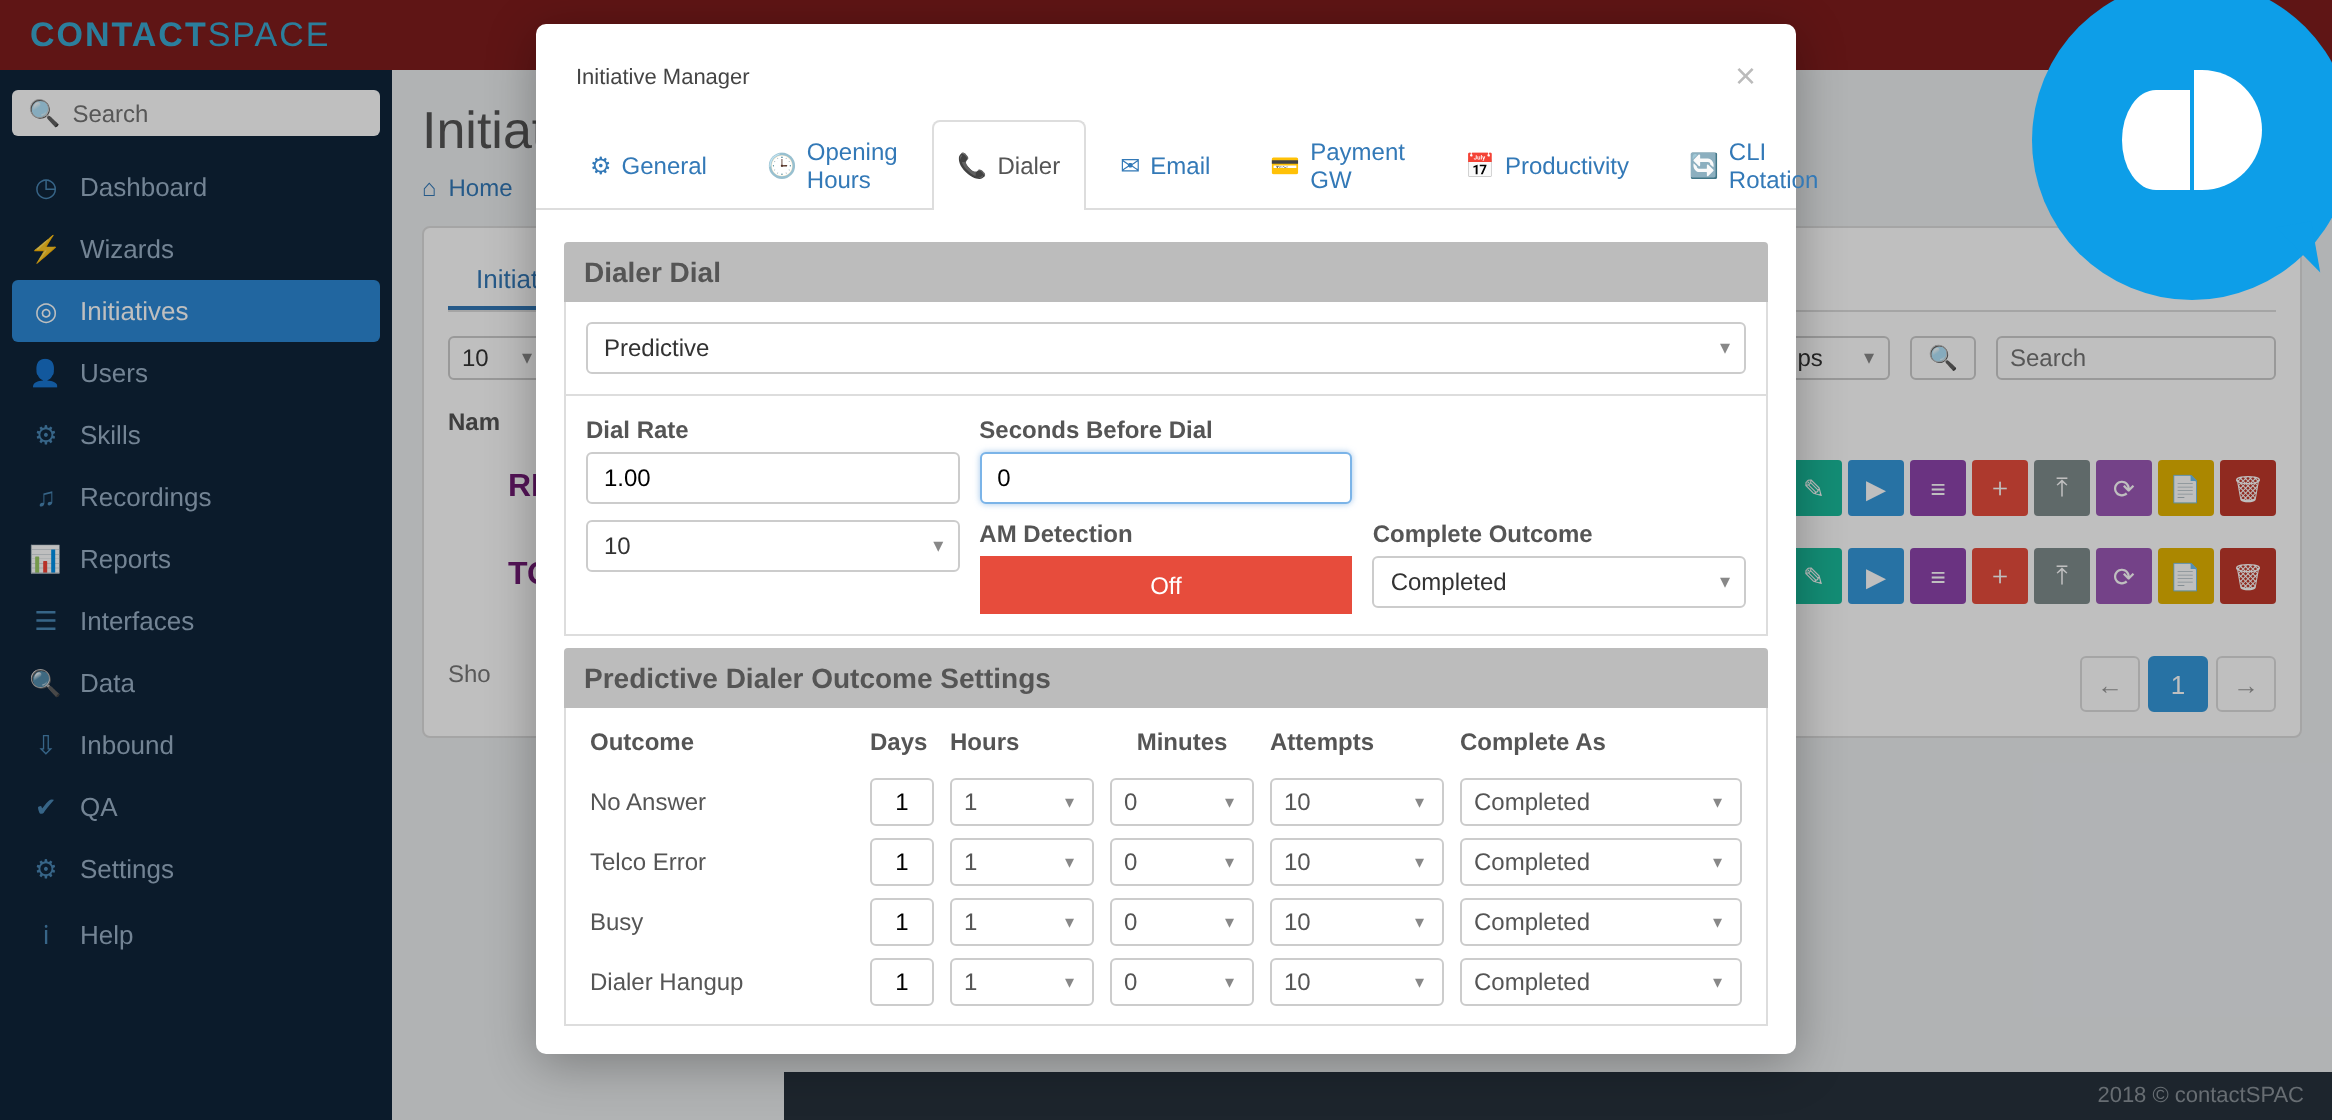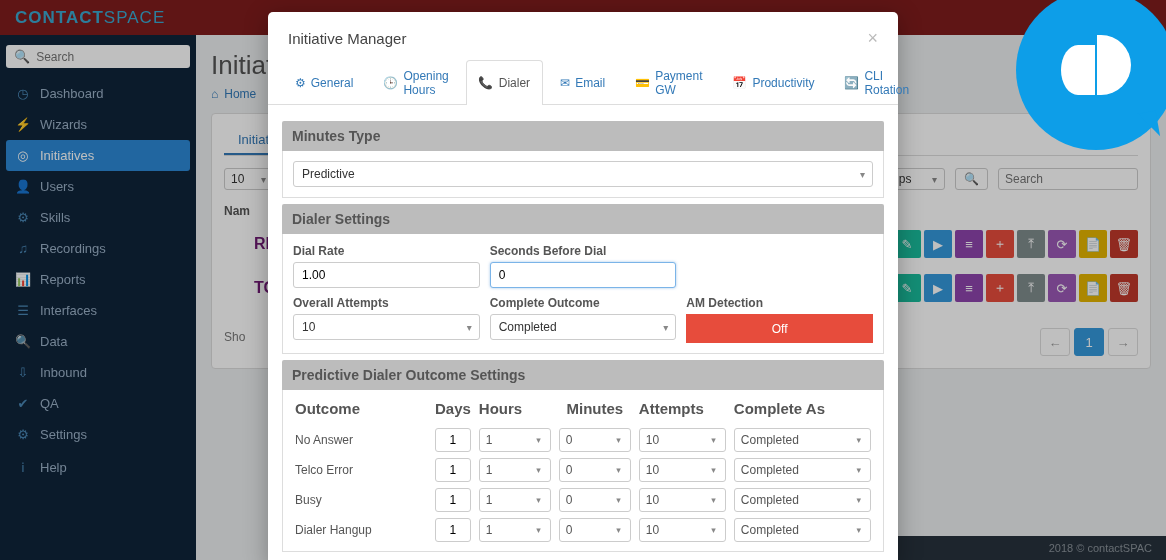--- a/index.html
+++ b/index.html
@@ -48,21 +48,21 @@
 .pgbtn { width: 30px; height: 28px; border: 1px solid #ddd; background: #fff; display: inline-flex; align-items: center; justify-content: center; color: #999; border-radius: 3px; }
 .pgbtn.active { background: #3498db; color: #fff; border-color: #3498db; }
 
 .footer { position: absolute; bottom: 0; left: 196px; right: 0; background: #27323d; color: #8a9299; font-size: 11px; text-align: right; padding: 6px 14px; }
 
 
 .backdrop { position: absolute; inset: 0; background: rgba(0,0,0,.25); }
 
 .modal { position: absolute; left: 268px; top: 12px; width: 630px; background: #fff; border-radius: 5px; box-shadow: 0 5px 25px rgba(0,0,0,.3); }
 .modal-head { padding: 16px 20px 10px; display: flex; justify-content: space-between; align-items: center; }
-.modal-head h3 { font-weight: 400; color: #444; font-size: 15px; }
+.modal-head h3 { font-weight: 400; color: #444; font-size: 11px; }
 .modal-head .x { color: #bbb; font-size: 18px; cursor: pointer; }
 
 .modal-tabs { display: flex; border-bottom: 1px solid #ddd; padding: 0 14px; gap: 4px; }
 .mtab { padding: 8px 12px; color: #3379b7; font-size: 12px; display: flex; align-items: center; gap: 5px; border: 1px solid transparent; border-bottom: none; position: relative; top: 1px; cursor: pointer; }
 .mtab.active { color: #555; border-color: #ddd; background: #fff; border-radius: 4px 4px 0 0; }
 
 .modal-body { padding: 10px 14px 14px; }
 .sect-head { background: #bcbcbc; color: #555; font-weight: 700; padding: 7px 10px; font-size: 14px; border-radius: 2px 2px 0 0; margin-top: 6px; }
 .sect-body { border: 1px solid #ddd; border-top: 0; padding: 10px; }
 
@@ -71,21 +71,21 @@
 .ctrl { border: 1px solid #ccc; border-radius: 3px; padding: 5px 8px; font-size: 12px; background: #fff; width: 100%; }
 .ctrl.focused { border-color: #7bb4e8; box-shadow: 0 0 3px rgba(100,160,220,.6); }
 
 .row3 { display: grid; grid-template-columns: 1fr 1fr 1fr; gap: 10px; }
 .selwrap { position: relative; }
 .selwrap:after { content: "▾"; position: absolute; right: 8px; top: 50%; transform: translateY(-50%); color: #888; font-size: 10px; pointer-events: none; }
 
 .btn-off { background: #e74c3c; color: #fff; border: 0; width: 100%; height: 29px; font-size: 12px; }
 
 .grid-out { width: 100%; border-collapse: collapse; }
-.grid-out th { text-align: left; font-size: 15px; font-weight: 700; color: #555; padding: 4px 4px 8px; }
+.grid-out th { text-align: left; font-size: 12px; font-weight: 700; color: #555; padding: 4px 4px 8px; }
 .grid-out td { padding: 3px 4px; font-size: 12px; color: #555; }
 .cell-ctrl { border: 1px solid #ccc; border-radius: 3px; padding: 4px 6px; font-size: 12px; background: #fff; width: 100%; text-align: center; }
 .cell-sel { position: relative; }
 .cell-sel .cell-ctrl { text-align: left; padding-right: 18px; }
 .cell-sel:after { content: "▾"; position: absolute; right: 10px; top: 50%; transform: translateY(-50%); color: #888; font-size: 9px; pointer-events: none; }
 
 .chat-bubble { position: absolute; right: -10px; top: -10px; width: 160px; height: 160px; border-radius: 50%; background: #0d9ee8; display: flex; align-items: center; justify-content: center; }
 .chat-bubble:after { content:""; position:absolute; bottom:12px; right:18px; width:0; height:0; border-left: 18px solid transparent; border-top: 26px solid #0d9ee8; transform: rotate(-10deg); }
 .bubble-glyph { width: 70px; height: 70px; position: relative; }
 .bubble-glyph .l { position:absolute; left:0; top:10px; width:34px; height:50px; background:#fff; border-radius: 34px 0 0 34px / 50px 0 0 50px; }
@@ -270,57 +270,55 @@
         <span>Productivity</span>
       </div>
     <div class="mtab">
         <span>🔄</span>
         <span>CLI Rotation</span>
       </div>
   </div>
 
   <div class="modal-body">
 
-    <div class="sect-head">Minutes Type</div>
+    <div class="sect-head">Dialer Dial</div>
     <div class="sect-body">
       <div class="selwrap">
           <div class="ctrl">Predictive</div>
         </div>
     </div>
 
-    <div class="sect-head">Dialer Settings</div>
     <div class="sect-body">
       <div class="row3">
         <div class="fld">
           <label>Dial Rate</label>
           <input class="ctrl" value="1.00" style="">
         </div>
         <div class="fld">
           <label>Seconds Before Dial</label>
           <div style="position:relative;">
             <input class="ctrl focused" type="number" style="padding-right: 22px;" value="0">
           </div>
         </div>
       </div>
       <div class="row3" style="margin-top:8px;">
         <div class="fld">
-          <label>Overall Attempts</label>
           <div class="selwrap">
               <div class="ctrl">10</div>
             </div>
+        </div>
+        <div class="fld">
+          <label>AM Detection</label>
+          <button class="btn-off">Off</button>
         </div>
         <div class="fld">
           <label>Complete Outcome</label>
           <div class="selwrap">
               <div class="ctrl">Completed</div>
             </div>
-        </div>
-        <div class="fld">
-          <label>AM Detection</label>
-          <button class="btn-off">Off</button>
         </div>
       </div>
     </div>
 
     <div class="sect-head">Predictive Dialer Outcome Settings</div>
     <div class="sect-body" style="padding:6px 8px;">
       <table class="grid-out">
         <thead>
           <tr>
             <th style="width:140px;">Outcome</th>

